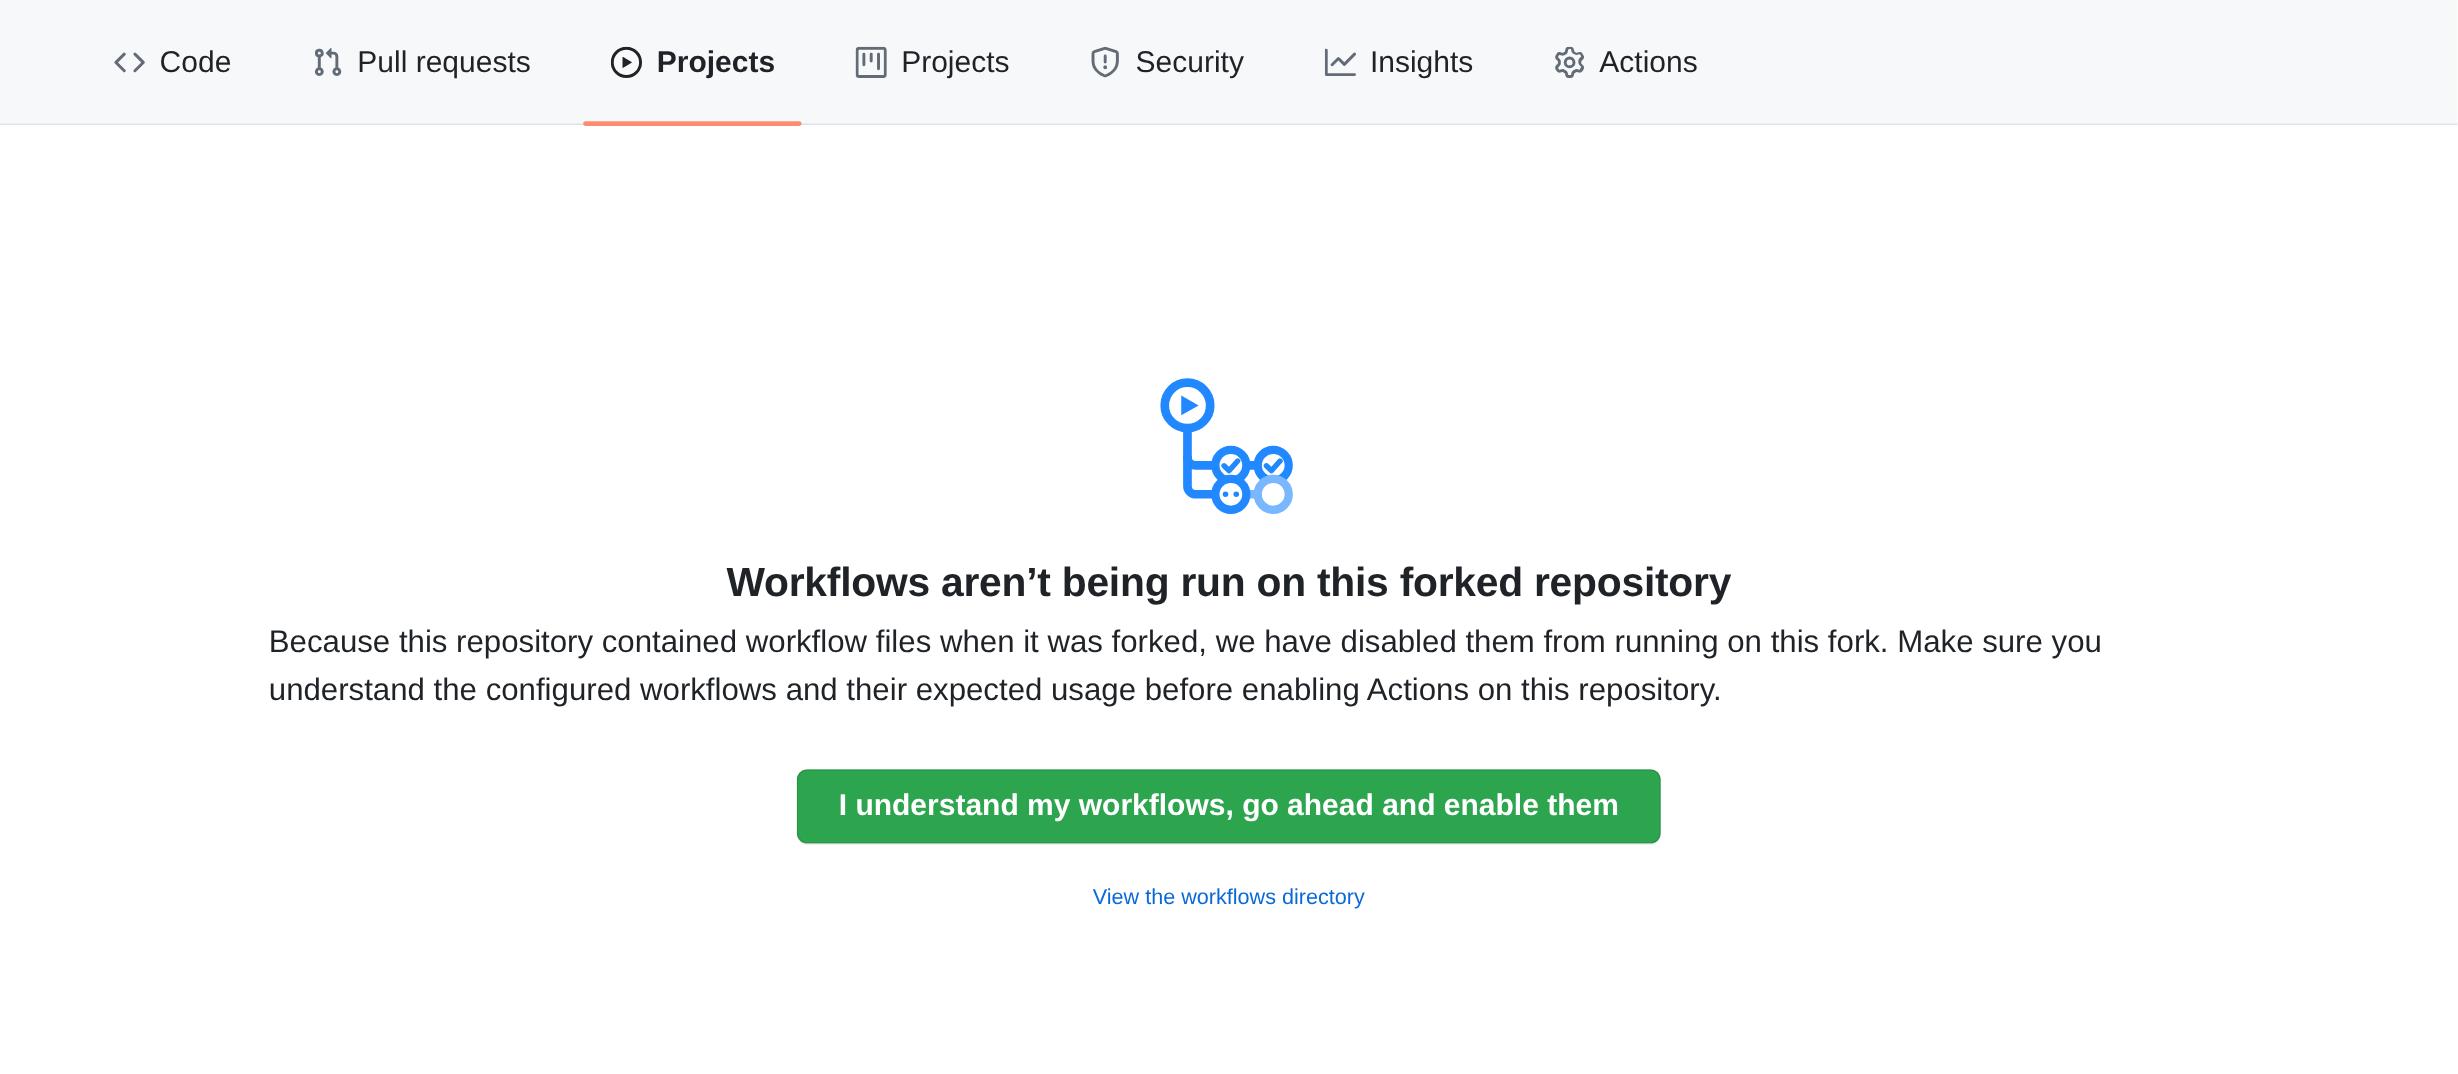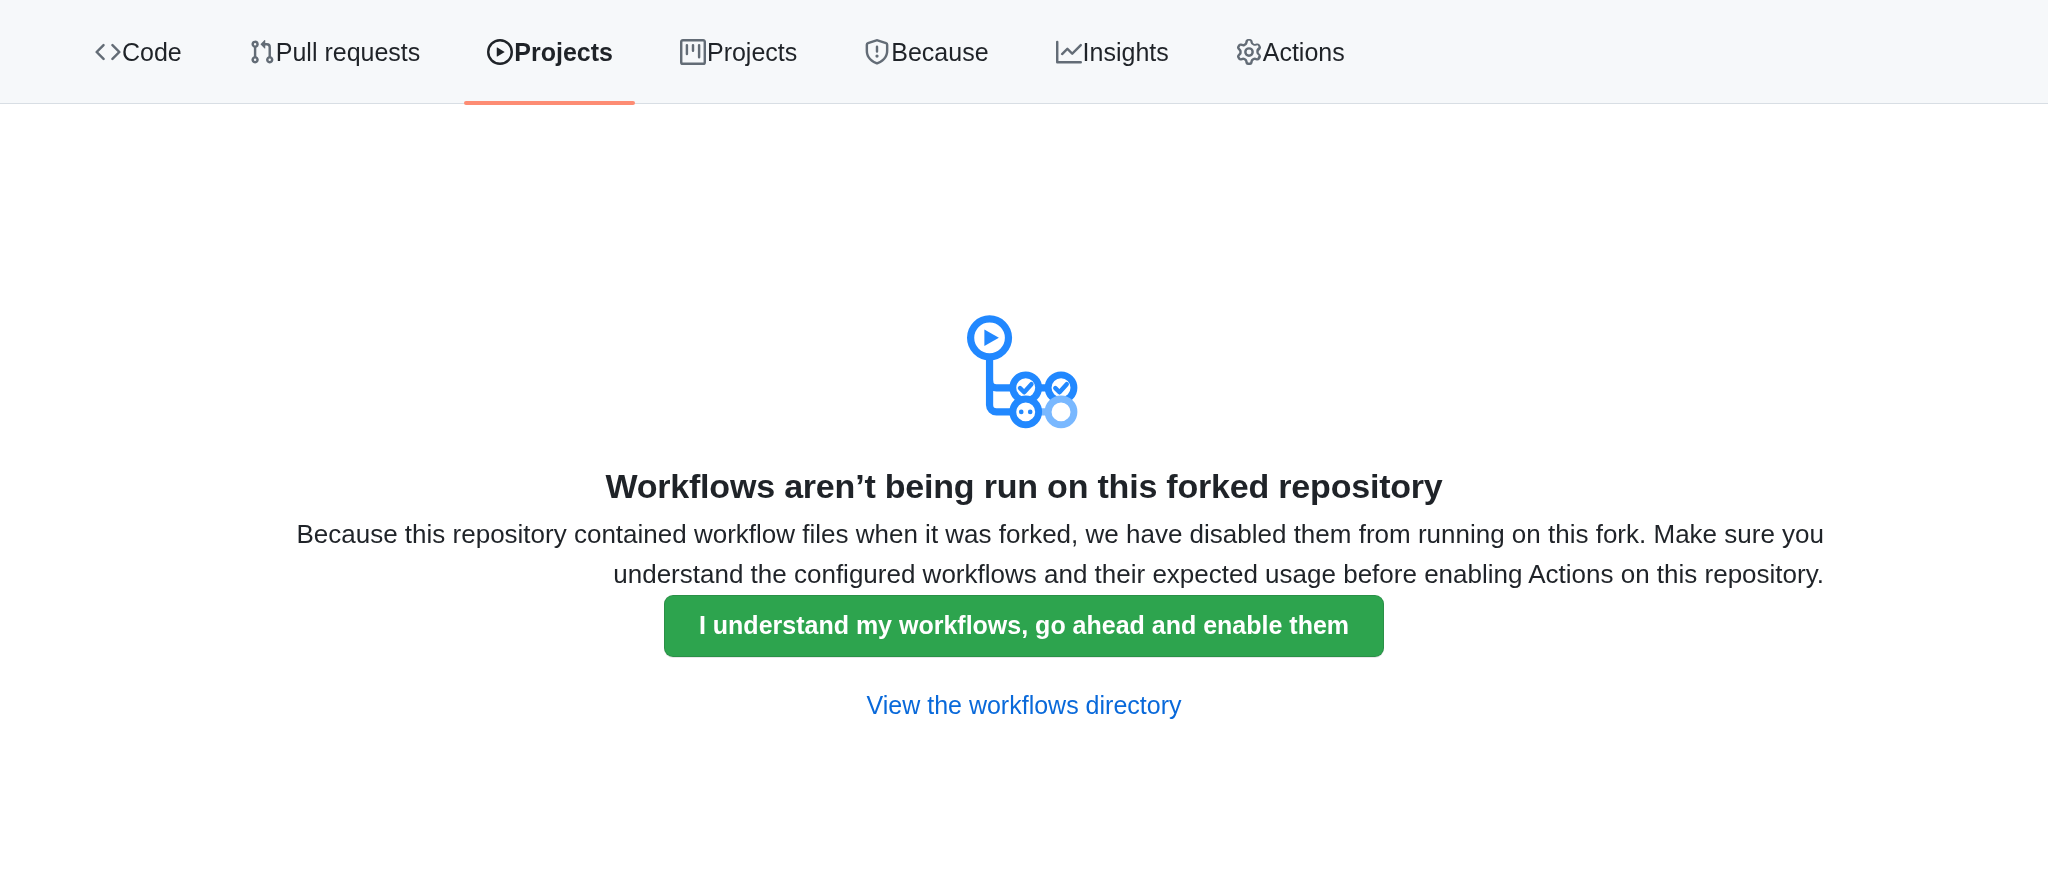--- a/index.html
+++ b/index.html
@@ -27,21 +27,21 @@
   .nav-list {
     display: flex;
     align-items: stretch;
     list-style: none;
     height: 104px;
   }
 
   .nav-item {
     display: flex;
     align-items: center;
-    gap: 0;
+    gap: 11px;
     padding: 0 22px;
     height: 104px;
     position: relative;
     cursor: pointer;
     color: #1f2328;
     font-size: 25px;
     line-height: 1;
     white-space: nowrap;
     text-decoration: none;
     margin-right: 22px;
@@ -106,21 +106,22 @@
     line-height: 1.3;
     margin-bottom: 6px;
   }
 
   .blankslate-body {
     width: 1600px;
     max-width: 1600px;
     font-size: 26px;
     line-height: 1.55;
     color: #1f2328;
-    text-align: right;
+    text-align: left;
+    margin-bottom: 46px;
   }
 
   .enable-button {
     display: inline-flex;
     align-items: center;
     justify-content: center;
     background: #2da44e;
     color: #ffffff;
     font-size: 25px;
     font-weight: 700;
@@ -129,21 +130,21 @@
     border-radius: 9px;
     padding: 14px 34px;
     height: 62px;
     cursor: pointer;
     box-shadow: 0 1px 0 rgba(27,31,36,0.1);
     white-space: nowrap;
     margin-bottom: 34px;
   }
 
   .workflows-link {
-    font-size: 25px;
+    font-size: 18px;
     color: #0969da;
     text-decoration: none;
     cursor: pointer;
     white-space: nowrap;
   }
 </style>
 </head>
 <body>
 
 <nav class="repo-nav">
@@ -188,21 +189,21 @@
       <span class="nav-label">Projects</span>
       <span class="nav-underline"></span>
     </li>
 
     <li class="nav-item">
       <span class="nav-icon">
         <svg width="26" height="26" viewBox="0 0 16 16" fill="currentColor" aria-hidden="true">
           <path d="M7.467.133a1.748 1.748 0 0 1 1.066 0l5.25 1.68A1.75 1.75 0 0 1 15 3.48V7c0 1.566-.32 3.182-1.303 4.682-.983 1.498-2.585 2.813-5.032 3.855a1.7 1.7 0 0 1-1.33 0c-2.447-1.042-4.049-2.357-5.032-3.855C1.32 10.182 1 8.566 1 7V3.48a1.75 1.75 0 0 1 1.217-1.667Zm.61 1.429a.25.25 0 0 0-.153 0l-5.25 1.68a.25.25 0 0 0-.174.238V7c0 1.358.275 2.666 1.057 3.86.784 1.194 2.121 2.34 4.366 3.297a.2.2 0 0 0 .154 0c2.245-.956 3.582-2.104 4.366-3.298C13.225 9.666 13.5 8.36 13.5 7V3.48a.25.25 0 0 0-.174-.237l-5.25-1.68ZM8.75 4.75v3a.75.75 0 0 1-1.5 0v-3a.75.75 0 0 1 1.5 0ZM9 10.5a1 1 0 1 1-2 0 1 1 0 0 1 2 0Z"></path>
         </svg>
       </span>
-      <span class="nav-label">Because</span>
+      <span class="nav-label">Security</span>
       <span class="nav-underline"></span>
     </li>
 
     <li class="nav-item">
       <span class="nav-icon">
         <svg width="26" height="26" viewBox="0 0 16 16" fill="currentColor" aria-hidden="true">
           <path d="M1.5 1.75V13.5h13.75a.75.75 0 0 1 0 1.5H.75a.75.75 0 0 1-.75-.75V1.75a.75.75 0 0 1 1.5 0Zm14.28 2.53-5.25 5.25a.75.75 0 0 1-1.06 0L7 7.06 4.28 9.78a.751.751 0 0 1-1.042-.018.751.751 0 0 1-.018-1.042l3.25-3.25a.75.75 0 0 1 1.06 0L10 7.94l4.72-4.72a.751.751 0 0 1 1.042.018.751.751 0 0 1 .018 1.042Z"></path>
         </svg>
       </span>
       <span class="nav-label">Insights</span>

